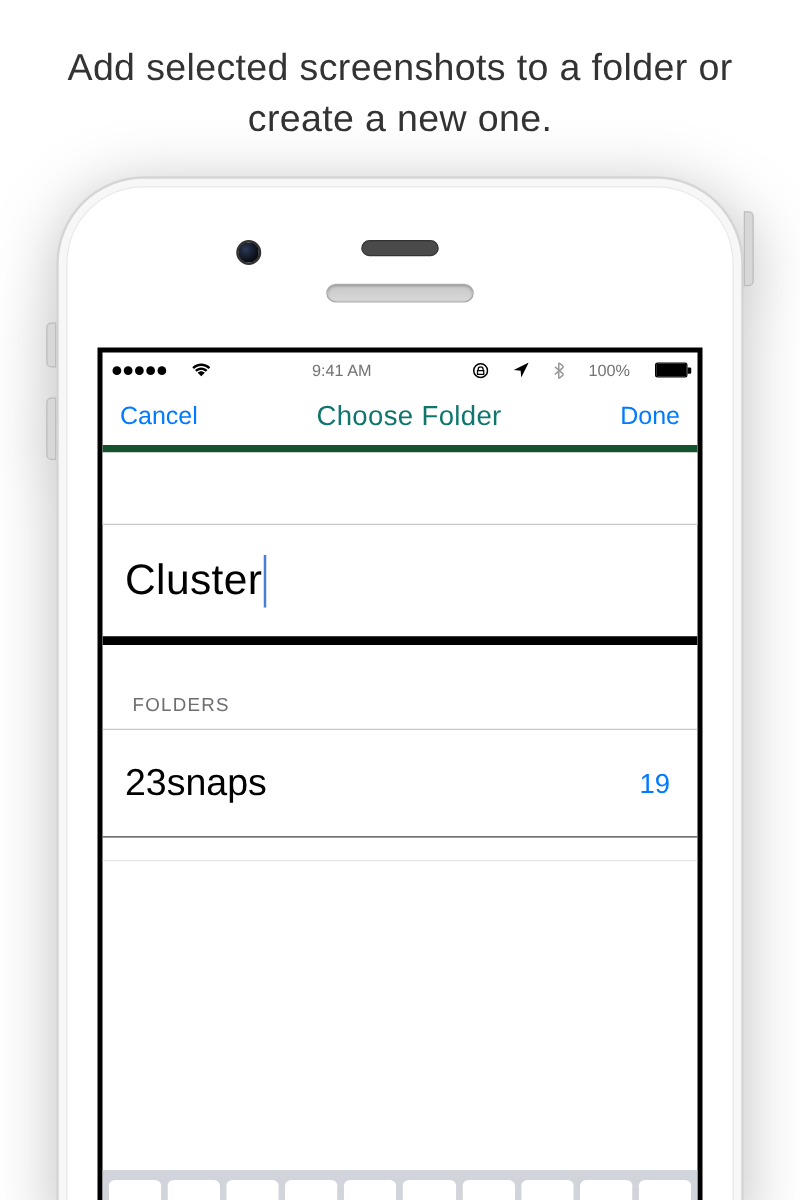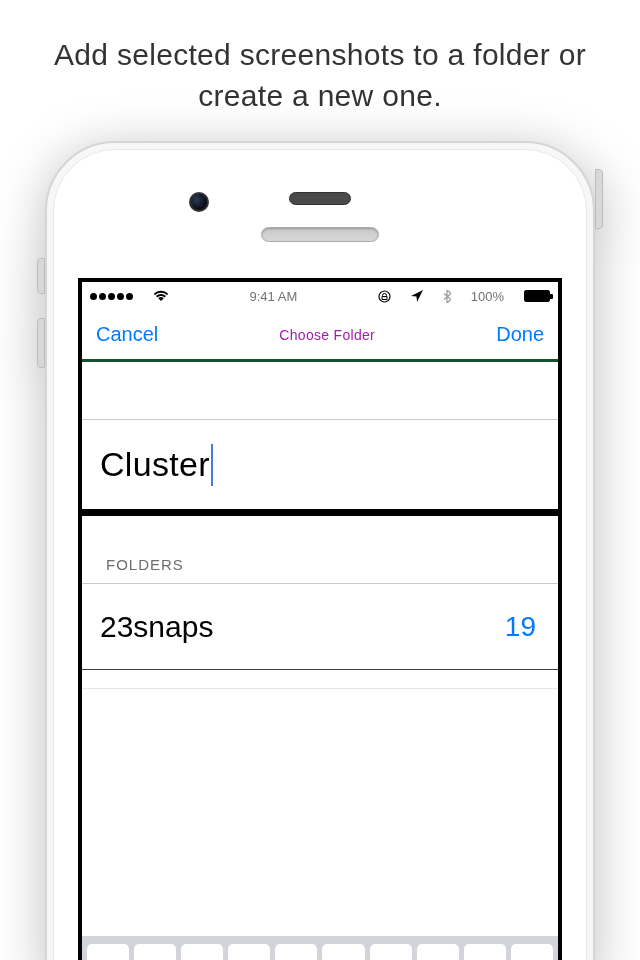--- a/index.html
+++ b/index.html
@@ -117,24 +117,24 @@
     .battery::after { content:''; position:absolute; right:-4px; top:3px; width:2.5px; height:5px; background:#000; border-radius:0 1px 1px 0;}
     .battery-fill { background:#000; width:100%; height:100%; }
 
     
     .nav-bar {
       height: 52px;
       display: flex;
       align-items: center;
       justify-content: space-between;
       padding: 0 14px;
-      border-bottom: 3px solid #14532d;
+      border-bottom: 6px solid #14532d;
     }
     .nav-btn { color: #007aff; font-size: 20px; font-weight: 400; }
-    .nav-title { color: #a21caf; font-size: 14px; font-weight: 400; letter-spacing: 0.3px;}
+    .nav-title { color: #0f766e; font-size: 22px; font-weight: 400; letter-spacing: 0.3px;}
 
     .spacer-row {
       height: 58px;
       background: #fff;
       border-bottom: 1px solid #c9c9c9;
     }
 
     .input-row {
       height: 96px;
       display: flex;
@@ -169,21 +169,21 @@
 
     .folder-row {
       height: 86px;
       display: flex;
       align-items: center;
       justify-content: space-between;
       padding: 0 22px 0 18px;
       border-bottom: 1px solid #404040;
     }
     .folder-name { font-size: 30px; color: #000; font-weight: 300; }
-    .folder-count { font-size: 28px; color: #007aff; font-weight: 300; }
+    .folder-count { font-size: 22px; color: #007aff; font-weight: 300; }
 
     .keyboard-hint {
       position: absolute;
       bottom: 0; left: 0; right: 0;
       height: 38px;
       background: #d1d5db;
       display: flex;
       gap: 5px;
       padding: 8px 5px 0;
     }

